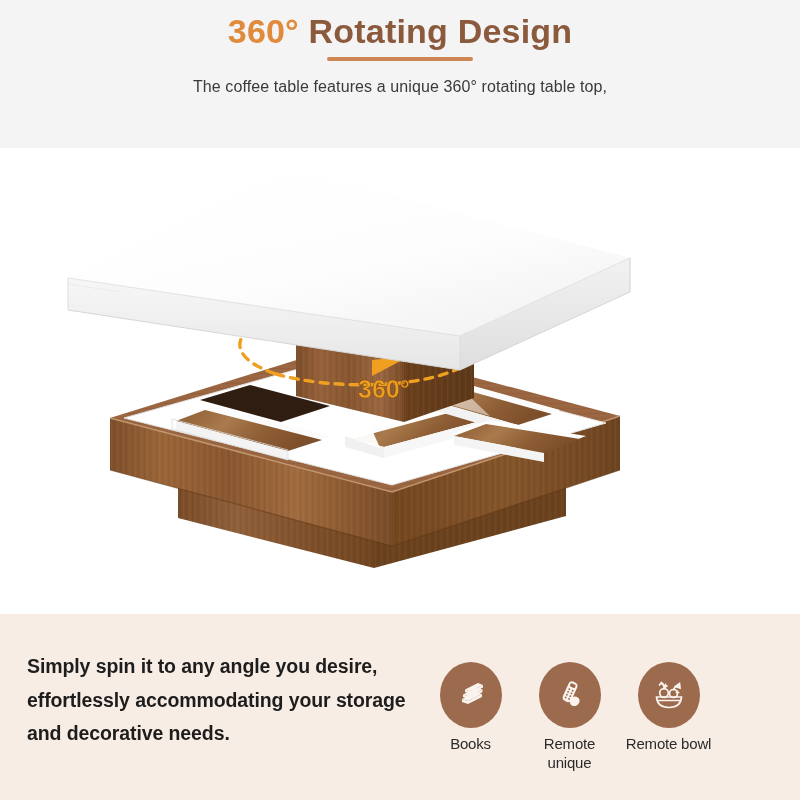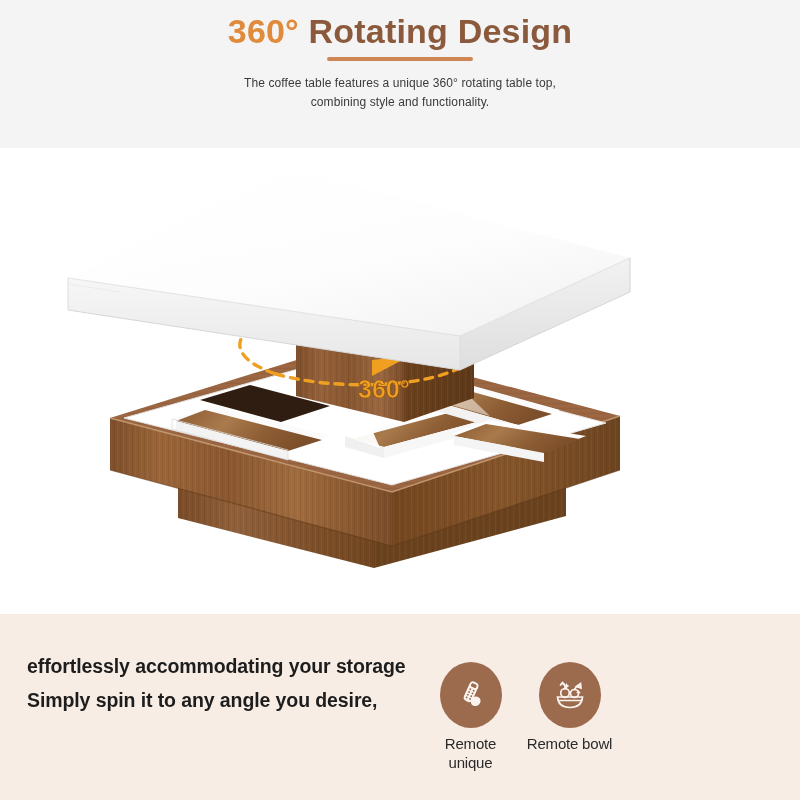--- a/index.html
+++ b/index.html
@@ -23,21 +23,21 @@
     white-space:nowrap;
   }
   .title .t-num { color:#e08a3c; }
   .title .t-rest { color:#8b5a3c; }
   .title-underline {
     width:146px; height:4px; border-radius:2px;
     background:#ce8654; margin-top:6px;
   }
   .subtitle {
     margin-top:13px;
-    font-size:12px; color:#3a3a3a; line-height:1.62;
+    font-size:16px; color:#3a3a3a; line-height:1.62;
     text-align:center; letter-spacing:.1px;
   }
 
   
   .stage {
     position:absolute; left:0; top:148px; width:800px; height:466px;
     background:#ffffff; overflow:hidden;
   }
   .product { position:absolute; left:0; top:0; width:800px; height:466px; }
 
@@ -70,21 +70,20 @@
 </head>
 <body>
 
 <div class="header">
   <div class="title">
     <span class="t-num">360°</span><span class="t-rest"> Rotating Design</span>
   </div>
   <div class="title-underline"></div>
   <div class="subtitle">
     <div>The coffee table features a unique 360° rotating table top,</div>
-    <div>combining style and functionality.</div>
   </div>
 </div>
 
 <div class="stage">
 <svg class="product" viewBox="0 0 800 466">
   <defs>
     <linearGradient id="topFace" x1="0.15" y1="0" x2="0.85" y2="1">
       <stop offset="0" stop-color="#ffffff"></stop>
       <stop offset="0.55" stop-color="#fdfdfd"></stop>
       <stop offset="1" stop-color="#f2f2f2"></stop>
@@ -244,26 +243,45 @@
     <line x1="460" y1="188" x2="460" y2="222" stroke="#dcdcdc" stroke-width="1"></line>
     <line x1="630" y1="110" x2="630" y2="144" stroke="#d2d2d2" stroke-width="1"></line>
 
     <line x1="68" y1="136" x2="120" y2="144" stroke="#ececec" stroke-width="1"></line>
   </g>
 </svg>
 </div>
 
 <div class="footer">
   <div class="footer-text">
+    <div>Simply spin it to any angle you desire,</div>
     <div>effortlessly accommodating your storage</div>
-    <div>Simply spin it to any angle you desire,</div>
+    <div>and decorative needs.</div>
   </div>
 
   <div class="icons">
 
+    <div class="icon-cell">
+      <div class="icon-circle">
+        <svg width="34" height="34" viewBox="0 0 34 34">
+          <g fill="#fbf4ee">
+            <path d="M8 21 L22 14 L28 16 L14 23 Z"></path>
+            <path d="M8 21 L14 23 L14 26 L8 24 Z"></path>
+            <path d="M14 23 L28 16 L28 19 L14 26 Z"></path>
+            <path d="M9 16.5 L23 9.5 L28.5 11.5 L14.5 18.5 Z"></path>
+            <path d="M9 16.5 L14.5 18.5 L14.5 21 L9 19 Z"></path>
+            <path d="M14.5 18.5 L28.5 11.5 L28.5 14 L14.5 21 Z"></path>
+            <path d="M11 11.5 L24 5 L29 7 L16 13.5 Z"></path>
+            <path d="M11 11.5 L16 13.5 L16 16 L11 14 Z"></path>
+            <path d="M16 13.5 L29 7 L29 9.5 L16 16 Z"></path>
+          </g>
+        </svg>
+      </div>
+      <div class="icon-label">Books</div>
+    </div>
 
 
     <div class="icon-cell">
       <div class="icon-circle">
         <svg width="34" height="34" viewBox="0 0 34 34">
           <g transform="rotate(24 17 17)">
             <rect x="11" y="3.5" width="9.5" height="21" rx="4" fill="#fbf4ee"></rect>
             <rect x="13" y="5.6" width="5.5" height="3.4" rx="1" fill="#9c6b4e"></rect>
             <g fill="#9c6b4e">
               <circle cx="14" cy="12" r="0.95"></circle>

